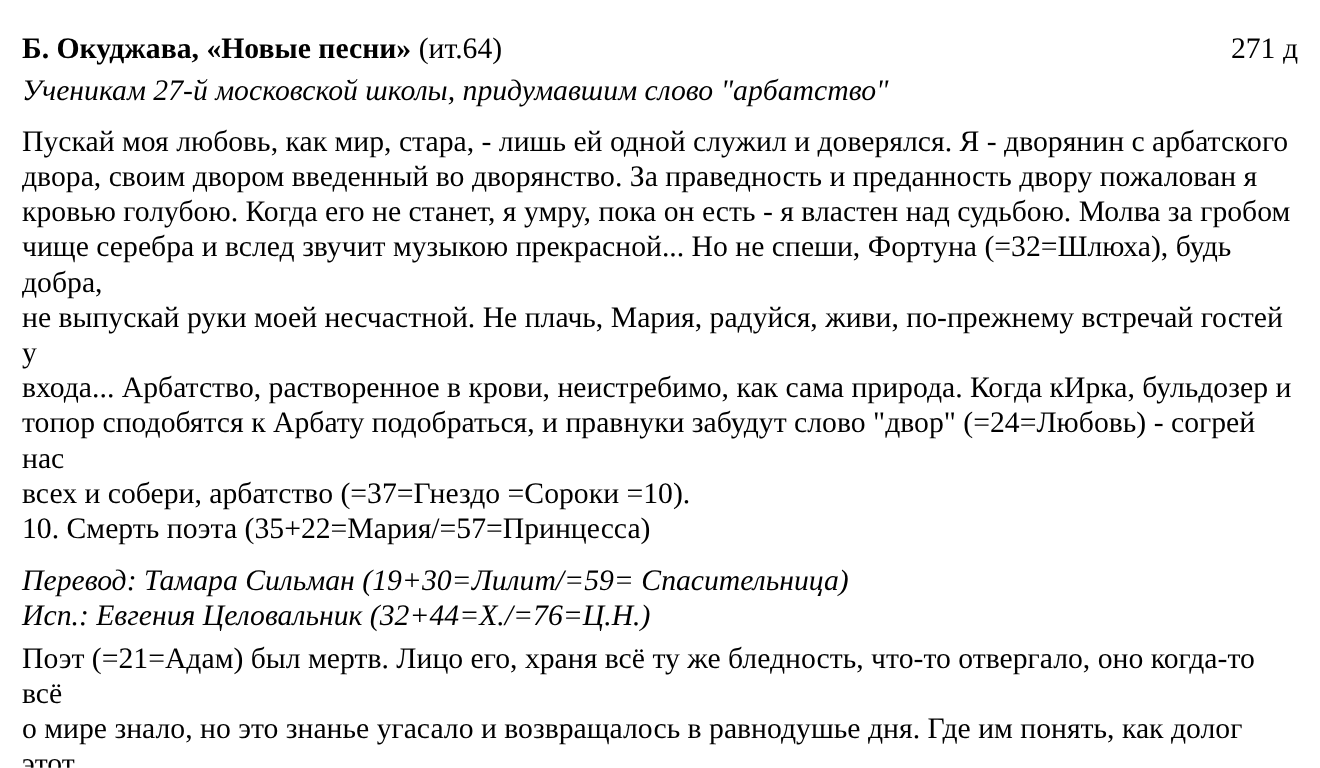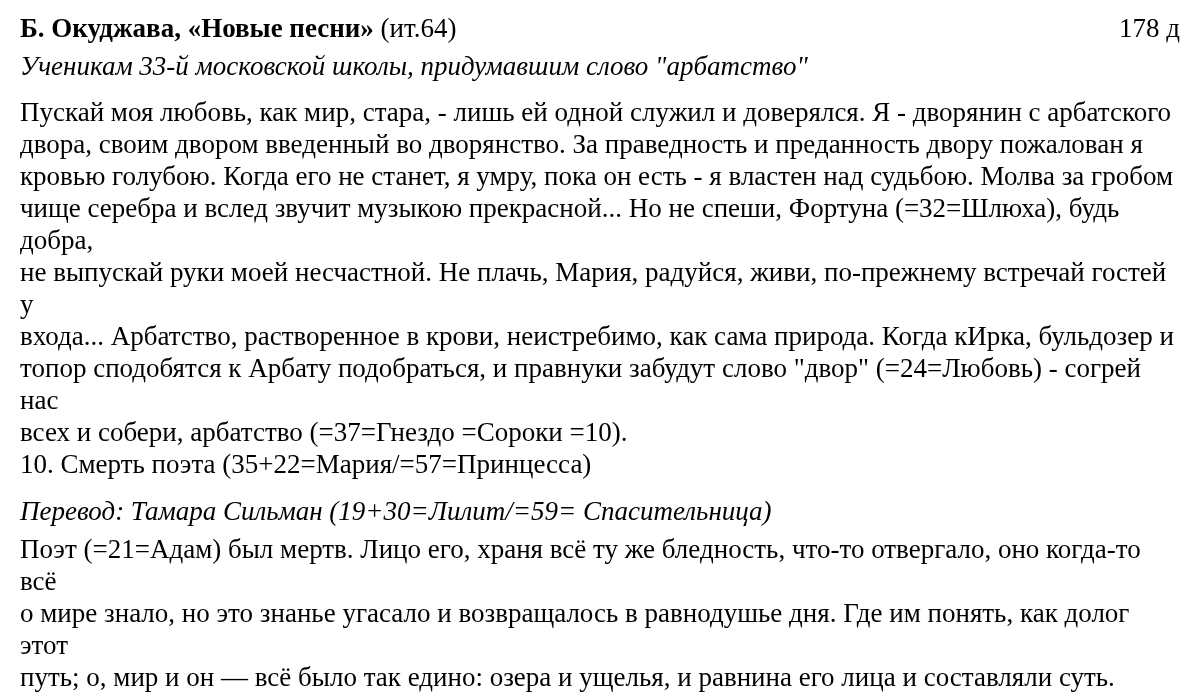--- a/index.html
+++ b/index.html
@@ -9,21 +9,21 @@
   }
   body {
     width: 1200px;
     height: 698px;
     overflow: hidden;
   }
   .page {
     box-sizing: border-box;
     width: 1200px;
     height: 698px;
-    padding: 12px 18px 0 20px;
+    padding: 28px 18px 0 20px;
     font-family: "Liberation Serif", "DejaVu Serif", serif;
     font-size: 27px;
     line-height: 32.5px;
     color: #000000;
     background: #ffffff;
   }
   .header-row {
     display: flex;
     justify-content: space-between;
     align-items: baseline;
@@ -60,39 +60,40 @@
     font-style: italic;
   }
 </style>
 </head>
 <body>
 
 <div class="page">
 
   <div class="header-row">
     <div class="title-line"><span class="bold">Б. Окуджава, «Новые песни»</span><span> (ит.64)</span></div>
-    <div class="page-num">178 д</div>
+    <div class="page-num">271 д</div>
   </div>
 
 
-  <div class="dedication italic">Ученикам 33-й московской школы, придумавшим слово "арбатство"</div>
+  <div class="dedication italic">Ученикам 27-й московской школы, придумавшим слово "арбатство"</div>
 
   <div class="lines">Пускай моя любовь, как мир, стара, - лишь ей одной служил и доверялся. Я - дворянин с арбатского
 двора, своим двором введенный во дворянство. За праведность и преданность двору пожалован я
 кровью голубою. Когда его не станет, я умру, пока он есть - я властен над судьбою. Молва за гробом
 чище серебра и вслед звучит музыкою прекрасной... Но не спеши, Фортуна (=32=Шлюха), будь добра,
 не выпускай руки моей несчастной. Не плачь, Мария, радуйся, живи, по-прежнему встречай гостей у
 входа... Арбатство, растворенное в крови, неистребимо, как сама природа. Когда кИрка, бульдозер и
 топор сподобятся к Арбату подобраться, и правнуки забудут слово "двор" (=24=Любовь) - согрей нас
 всех и собери, арбатство (=37=Гнездо =Сороки =10).</div>
 
 
   <div class="song2-title">10. Смерть поэта (35+22=Мария/=57=Принцесса)</div>
 
   <div class="credits">
     <div class="credit-line">Перевод: Тамара Сильман (19+30=Лилит/=59= Спасительница)</div>
+    <div class="credit-line">Исп.: Евгения Целовальник (32+44=Х./=76=Ц.Н.)</div>
   </div>
 
   <div class="lines">Поэт (=21=Адам) был мертв. Лицо его, храня всё ту же бледность, что-то отвергало, оно когда-то всё
 о мире знало, но это знанье угасало и возвращалось в равнодушье дня. Где им понять, как долог этот
 путь; о, мир и он — всё было так едино: озера и ущелья, и равнина его лица и составляли суть. Лицо</div>
 
 </div>
 
 </body></html>

